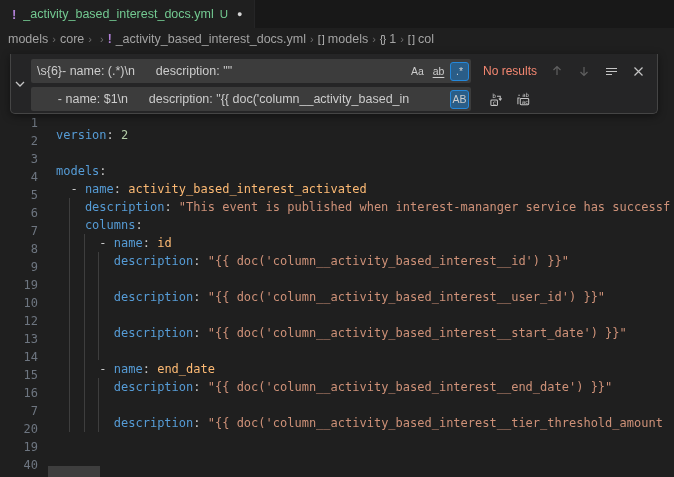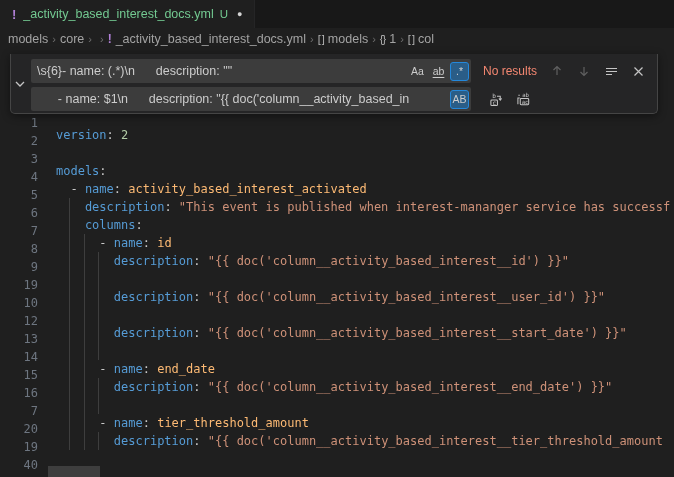--- a/index.html
+++ b/index.html
@@ -132,21 +132,20 @@
       <div class="code-line"><span class="ind" style="width: 6ch; background-size: 5.5ch 18px;"></span><span class="tok-p">- </span><span class="tok-k">name</span><span class="tok-p">: </span><span class="tok-t">id</span></div>
       <div class="code-line"><span class="ind" style="width: 8ch; background-size: 7.5ch 18px;"></span><span class="tok-k">description</span><span class="tok-p">: </span><span class="tok-s">"{{ doc('column__activity_based_interest__id') }}"</span></div>
       <div class="code-line"><span class="ind" style="width: 8ch; background-size: 7.5ch 18px;"></span></div>
       <div class="code-line"><span class="ind" style="width: 8ch; background-size: 7.5ch 18px;"></span><span class="tok-k">description</span><span class="tok-p">: </span><span class="tok-s">"{{ doc('column__activity_based_interest__user_id') }}"</span></div>
       <div class="code-line"><span class="ind" style="width: 8ch; background-size: 7.5ch 18px;"></span></div>
       <div class="code-line"><span class="ind" style="width: 8ch; background-size: 7.5ch 18px;"></span><span class="tok-k">description</span><span class="tok-p">: </span><span class="tok-s">"{{ doc('column__activity_based_interest__start_date') }}"</span></div>
       <div class="code-line"><span class="ind" style="width: 8ch; background-size: 7.5ch 18px;"></span></div>
       <div class="code-line"><span class="ind" style="width: 6ch; background-size: 5.5ch 18px;"></span><span class="tok-p">- </span><span class="tok-k">name</span><span class="tok-p">: </span><span class="tok-t">end_date</span></div>
       <div class="code-line"><span class="ind" style="width: 8ch; background-size: 7.5ch 18px;"></span><span class="tok-k">description</span><span class="tok-p">: </span><span class="tok-s">"{{ doc('column__activity_based_interest__end_date') }}"</span></div>
       <div class="code-line"><span class="ind" style="width: 8ch; background-size: 7.5ch 18px;"></span></div>
-      <div class="code-line"><span class="ind" style="width: 6ch; background-size: 5.5ch 18px;"></span><span class="tok-p">- </span><span class="tok-k">name</span><span class="tok-p">: </span><span class="tok-t">tier_threshold_amount</span></div>
       <div class="code-line"><span class="ind" style="width: 8ch; background-size: 7.5ch 18px;"></span><span class="tok-k">description</span><span class="tok-p">: </span><span class="tok-s">"{{ doc('column__activity_based_interest__tier_threshold_amount</span></div>
     </div>
   <div class="hthumb"></div>
 </div>
 
 <div class="findw">
   <div class="fw-strip">
     <svg width="10" height="6" viewBox="0 0 10 6">
       <polyline points="1,1 5,5 9,1" fill="none" stroke="#c5c5c5" stroke-width="1.3"></polyline>
     </svg>

